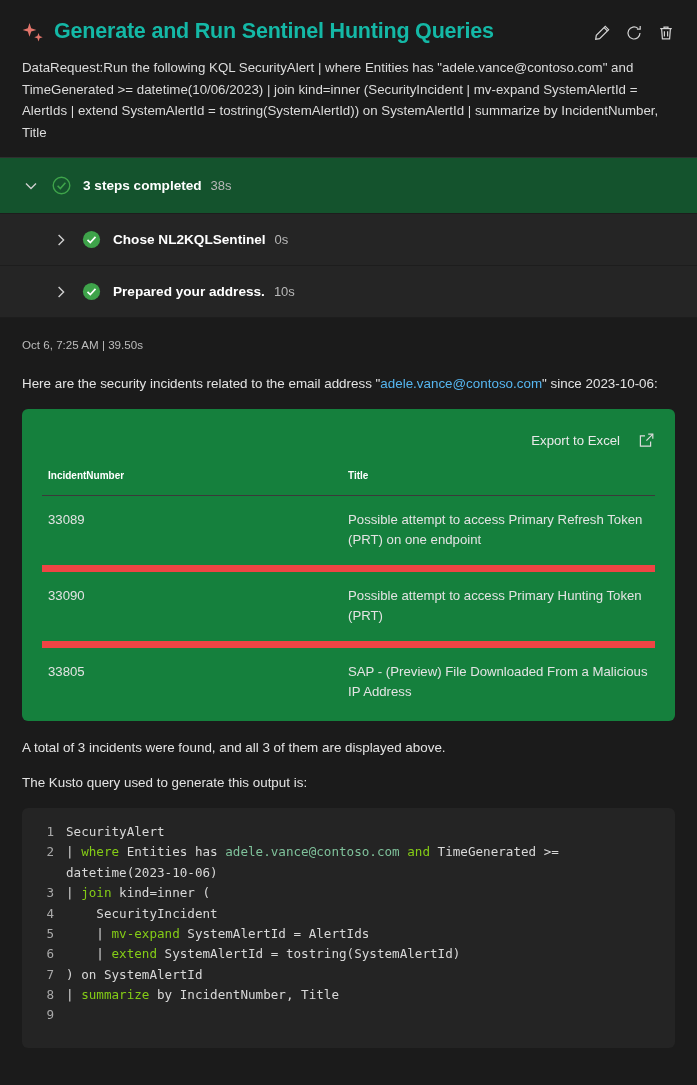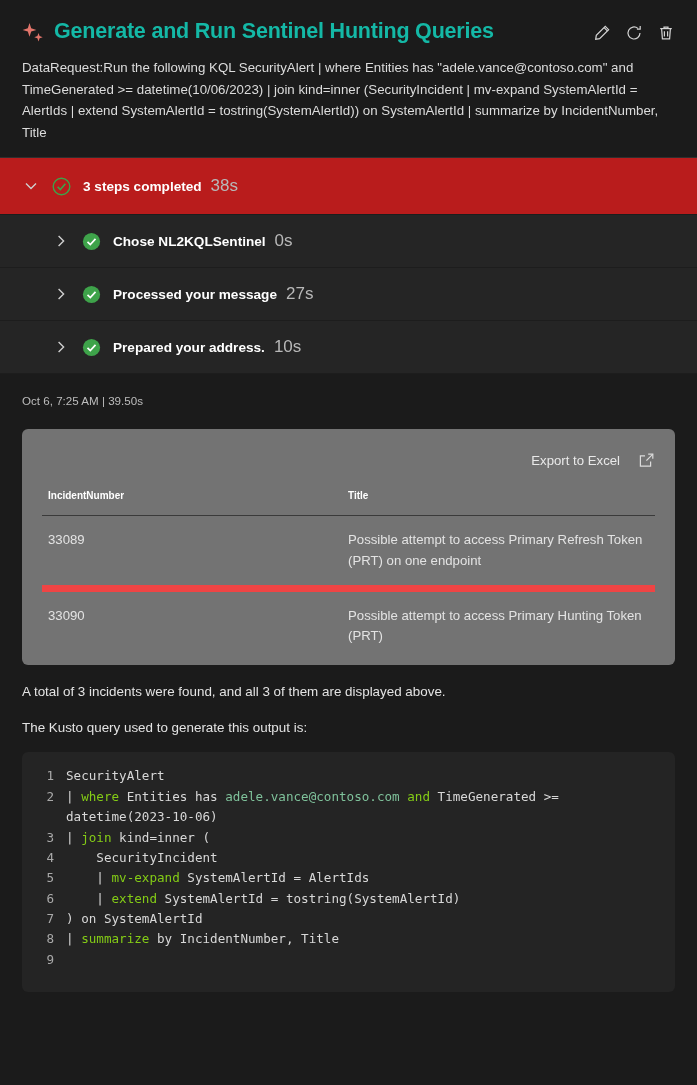--- a/index.html
+++ b/index.html
@@ -61,21 +61,21 @@
   .subtitle {
     margin-top: 9px;
     font-size: 13.3px;
     line-height: 1.62;
     color: #dcdcdc;
     word-break: break-word;
   }
 
   
   .steps {
-    background: #b91c1c;
+    background: #14532d;
     border-top: 1px solid #2f2f2f;
   }
   .step-row {
     display: flex;
     align-items: center;
     padding: 16px 22px;
     border-bottom: 1px solid #1d1d1d;
   }
   .step-row.summary { padding: 18px 22px; border-bottom: 1px solid #1d1d1d; }
   .step-row.sub { padding-left: 52px; background: #252525; }
@@ -96,21 +96,21 @@
   .check svg { display: block; }
   .step-label {
     font-weight: bold;
     font-size: 13.6px;
     color: #ffffff;
   }
   .step-time {
     margin-left: 9px;
     color: #b8b8b8;
     font-weight: normal;
-    font-size: 17px;
+    font-size: 13px;
   }
 
   
   .body {
     padding: 20px 22px 6px 22px;
   }
   .meta {
     color: #bdbdbd;
     font-size: 11.6px;
     margin-bottom: 22px;
@@ -118,21 +118,21 @@
   .para {
     font-size: 13.4px;
     line-height: 1.62;
     color: #e3e3e3;
     margin: 0 0 14px 0;
   }
   .link { color: #56b6f0; text-decoration: none; cursor: pointer; }
 
   
   .card {
-    background: #737373;
+    background: #15803d;
     border-radius: 6px;
     margin: 6px 0 16px 0;
     padding: 16px 20px 4px 20px;
   }
   .card-toolbar {
     display: flex;
     align-items: center;
     justify-content: flex-end;
     gap: 14px;
     padding: 6px 0 14px 0;
@@ -264,56 +264,44 @@
       <span class="check">
         <svg width="19" height="19" viewBox="0 0 19 19">
           <circle cx="9.5" cy="9.5" r="8.6" fill="#3ea34a"></circle>
           <path d="M5.5 9.8 L8.3 12.6 L13.5 6.9" stroke="#ffffff" stroke-width="1.7" fill="none"></path>
         </svg>
       </span>
       <span class="step-label">Chose NL2KQLSentinel</span>
       <span class="step-time">0s</span>
     </div>
 
+
     <div class="step-row sub">
       <span class="chev">
         <svg width="18" height="18" viewBox="0 0 18 18" fill="none" stroke="#cfcfcf" stroke-width="1.4">
           <path d="M6.6 4 L11.6 9 L6.6 14"></path>
         </svg>
       </span>
       <span class="check">
         <svg width="19" height="19" viewBox="0 0 19 19">
           <circle cx="9.5" cy="9.5" r="8.6" fill="#3ea34a"></circle>
           <path d="M5.5 9.8 L8.3 12.6 L13.5 6.9" stroke="#ffffff" stroke-width="1.7" fill="none"></path>
         </svg>
       </span>
-      <span class="step-label">Processed your message</span>
-      <span class="step-time">27s</span>
-    </div>
-
-    <div class="step-row sub">
-      <span class="chev">
-        <svg width="18" height="18" viewBox="0 0 18 18" fill="none" stroke="#cfcfcf" stroke-width="1.4">
-          <path d="M6.6 4 L11.6 9 L6.6 14"></path>
-        </svg>
-      </span>
-      <span class="check">
-        <svg width="19" height="19" viewBox="0 0 19 19">
-          <circle cx="9.5" cy="9.5" r="8.6" fill="#3ea34a"></circle>
-          <path d="M5.5 9.8 L8.3 12.6 L13.5 6.9" stroke="#ffffff" stroke-width="1.7" fill="none"></path>
-        </svg>
-      </span>
       <span class="step-label">Prepared your address.</span>
       <span class="step-time">10s</span>
     </div>
   </div>
 
   <div class="body">
     <div class="meta">Oct 6, 7:25 AM  |  39.50s</div>
 
+    <p class="para">
+      <span>Here are the security incidents related to the email address "</span><a class="link">adele.vance@contoso.com</a><span>" since 2023-10-06:</span>
+    </p>
 
     <div class="card">
       <div class="card-toolbar">
         <span class="export-btn">Export to Excel</span>
         <span class="popout">
           <svg width="17" height="17" viewBox="0 0 17 17" fill="none" stroke="#dcdcdc" stroke-width="1.2">
             <path d="M10.2 2.2 h4.6 v4.6"></path>
             <path d="M14.8 2.2 L8.4 8.6"></path>
             <path d="M12.6 9.6 v4.6 H2.4 V3.9 h4.6"></path>
           </svg>
@@ -328,20 +316,24 @@
         </thead>
         <tbody>
           <tr>
             <td>33089</td>
             <td>Possible attempt to access Primary Refresh Token (PRT) on one endpoint</td>
           </tr>
           <tr>
             <td>33090</td>
             <td>Possible attempt to access Primary Hunting Token (PRT)</td>
           </tr>
+          <tr>
+            <td>33805</td>
+            <td>SAP - (Preview) File Downloaded From a Malicious IP Address</td>
+          </tr>
         </tbody>
       </table>
     </div>
 
     <p class="para">A total of 3 incidents were found, and all 3 of them are displayed above.</p>
     <p class="para">The Kusto query used to generate this output is:</p>
 
     <div class="code">
       <div class="cline">
         <span class="lnum">1</span>

